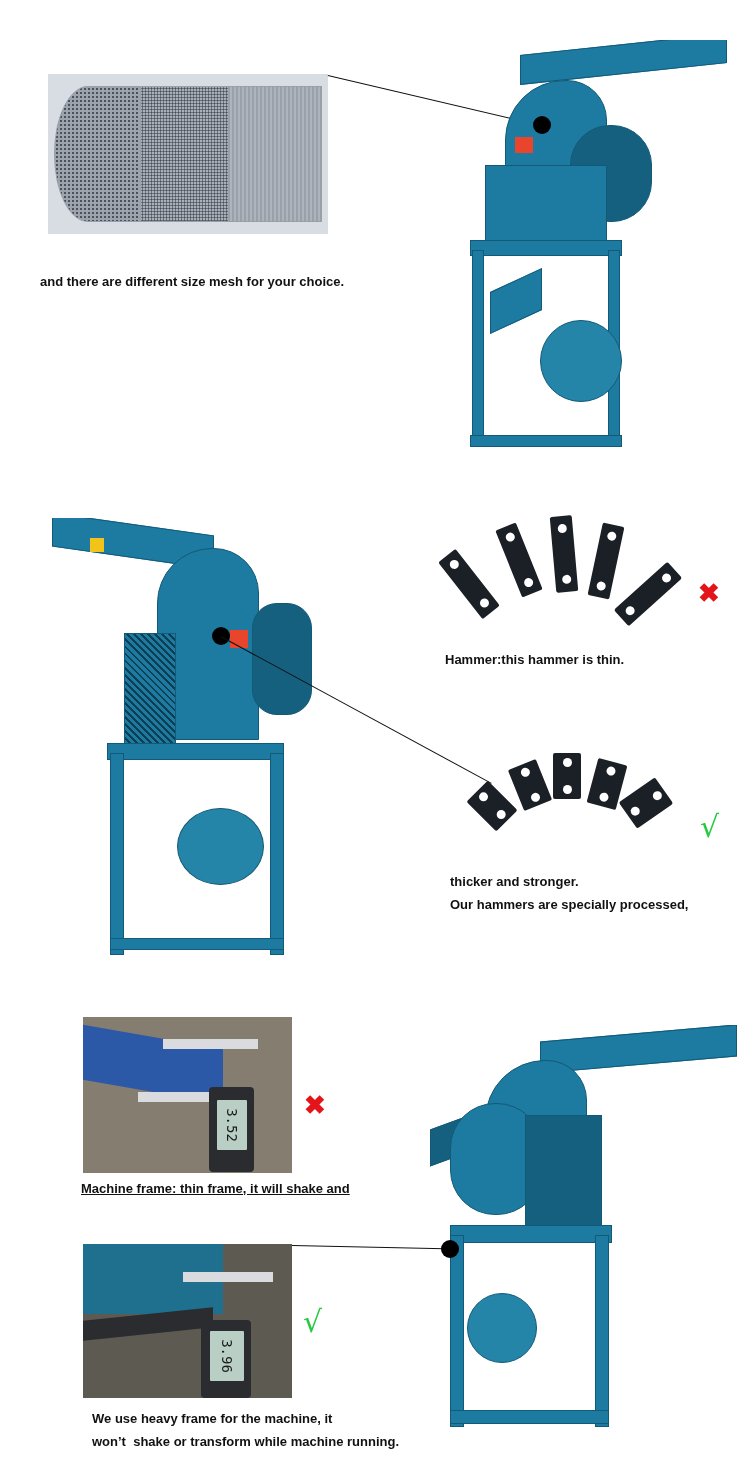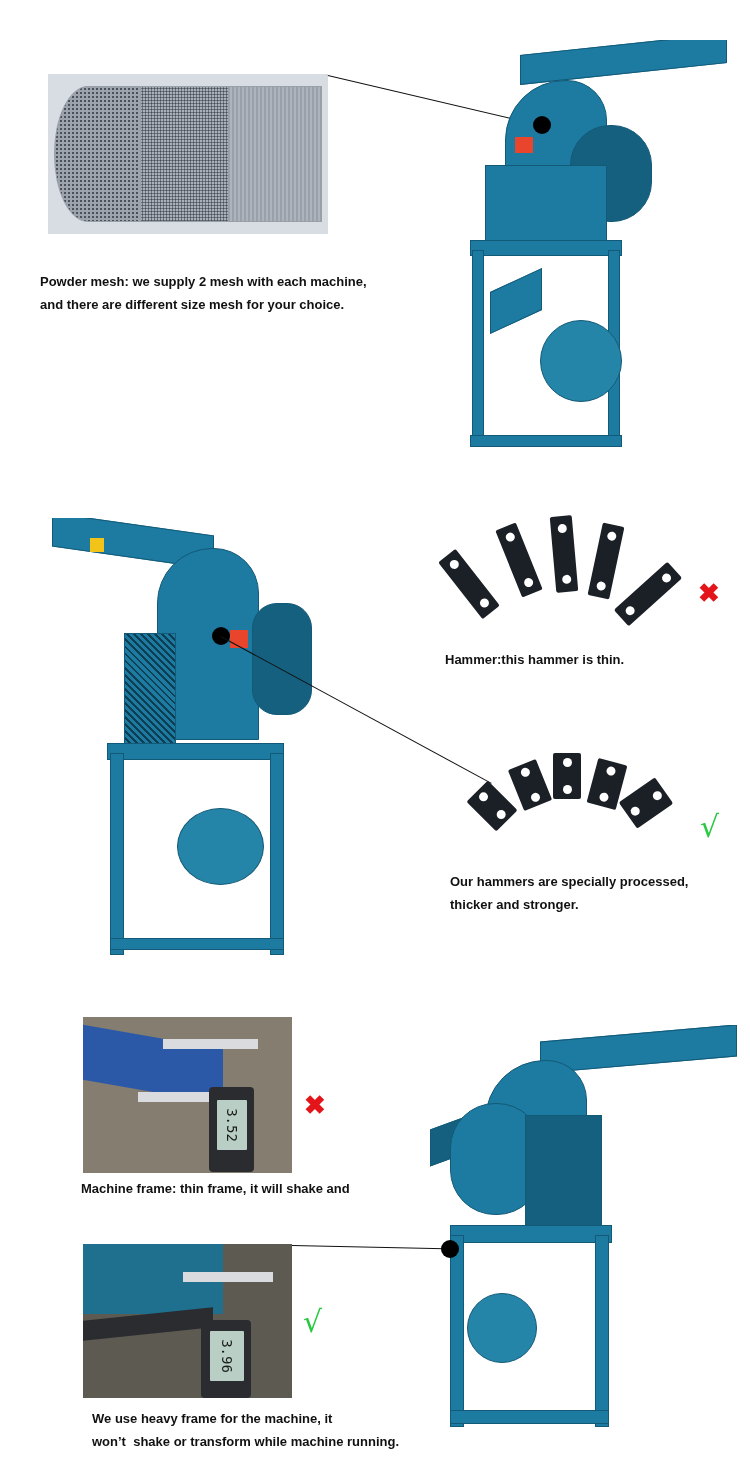--- a/index.html
+++ b/index.html
@@ -42,21 +42,20 @@
 <body>
 
 <div class="photo mesh" style="left:48px;top:74px;width:280px;height:160px;">
   <div class="sheet s1"></div>
   <div class="sheet s2"></div>
   <div class="sheet s3"></div>
 </div>
 <div class="leader" style="left:328px;top:75px;width:218px;transform:rotate(13.2deg);"></div>
 
 <div class="caption" style="left:40px;top:270px;">
-  <div>Powder mesh: we supply 2 mesh with each machine,</div>
   <div>and there are different size mesh for your choice.</div>
 </div>
 
 <div class="photo machine" style="left:460px;top:40px;width:270px;height:415px;">
   <div class="m-part" style="left:60px;top:4px;width:205px;height:28px;transform:skewY(-6deg);"></div>
   <div class="m-part" style="left:45px;top:40px;width:100px;height:120px;border-radius:60px 40px 0 0;"></div>
   <div class="m-label" style="left:55px;top:97px;width:18px;height:16px;"></div>
   <div class="m-part m-dark" style="left:110px;top:85px;width:80px;height:95px;border-radius:40px;"></div>
   <div class="m-part" style="left:25px;top:125px;width:120px;height:80px;"></div>
   <div class="m-part" style="left:10px;top:200px;width:150px;height:14px;"></div>
@@ -98,36 +97,36 @@
 <div class="abs" style="left:465px;top:745px;width:220px;height:95px;">
   <div class="hammer" style="left:12px;top:40px;width:30px;height:42px;transform:rotate(-45deg);"></div>
   <div class="hammer" style="left:50px;top:18px;width:30px;height:44px;transform:rotate(-22deg);"></div>
   <div class="hammer" style="left:88px;top:8px;width:28px;height:46px;"></div>
   <div class="hammer" style="left:127px;top:16px;width:30px;height:46px;transform:rotate(15deg);"></div>
   <div class="hammer" style="left:165px;top:36px;width:32px;height:44px;transform:rotate(55deg);"></div>
 </div>
 <div class="mark-ok" style="left:700px;top:812px;">√</div>
 
 <div class="caption" style="left:450px;top:870px;">
+  <div>thicker and stronger.</div>
   <div>Our hammers are specially processed,</div>
-  <div>thicker and stronger.</div>
 </div>
 
 <div class="photo cal" style="left:83px;top:1017px;width:209px;height:156px;">
   <div class="abs" style="left:0;top:20px;width:140px;height:55px;background:#2b59a8;transform:skewY(10deg);"></div>
   <div class="jaw" style="left:80px;top:22px;width:95px;height:10px;"></div>
   <div class="jaw" style="left:55px;top:75px;width:80px;height:10px;"></div>
   <div class="body" style="left:126px;top:70px;width:45px;height:85px;"></div>
   <div class="screen" style="left:131px;top:80px;width:30px;height:50px;font-size:14px;">
       <span>3.52</span>
     </div>
 </div>
 <div class="mark-x" style="left:304px;top:1092px;">✖</div>
 
-<div class="caption" style="left:81px;top:1177px;">
+<div class="caption" style="left:81px;top:1177px;text-decoration:underline;">
   <div>Machine frame: thin frame, it will shake and</div>
 </div>
 
 <div class="photo cal" style="left:83px;top:1244px;width:209px;height:154px;background:#5d5a52;">
   <div class="abs" style="left:0;top:0;width:140px;height:70px;background:#1f6f8f;"></div>
   <div class="abs" style="left:0;top:70px;width:130px;height:20px;background:#2a2c30;transform:skewY(-6deg);"></div>
   <div class="jaw" style="left:100px;top:28px;width:90px;height:10px;"></div>
   <div class="body" style="left:118px;top:76px;width:50px;height:78px;"></div>
   <div class="screen" style="left:124px;top:84px;width:34px;height:50px;font-size:14px;">
       <span>3.96</span>

